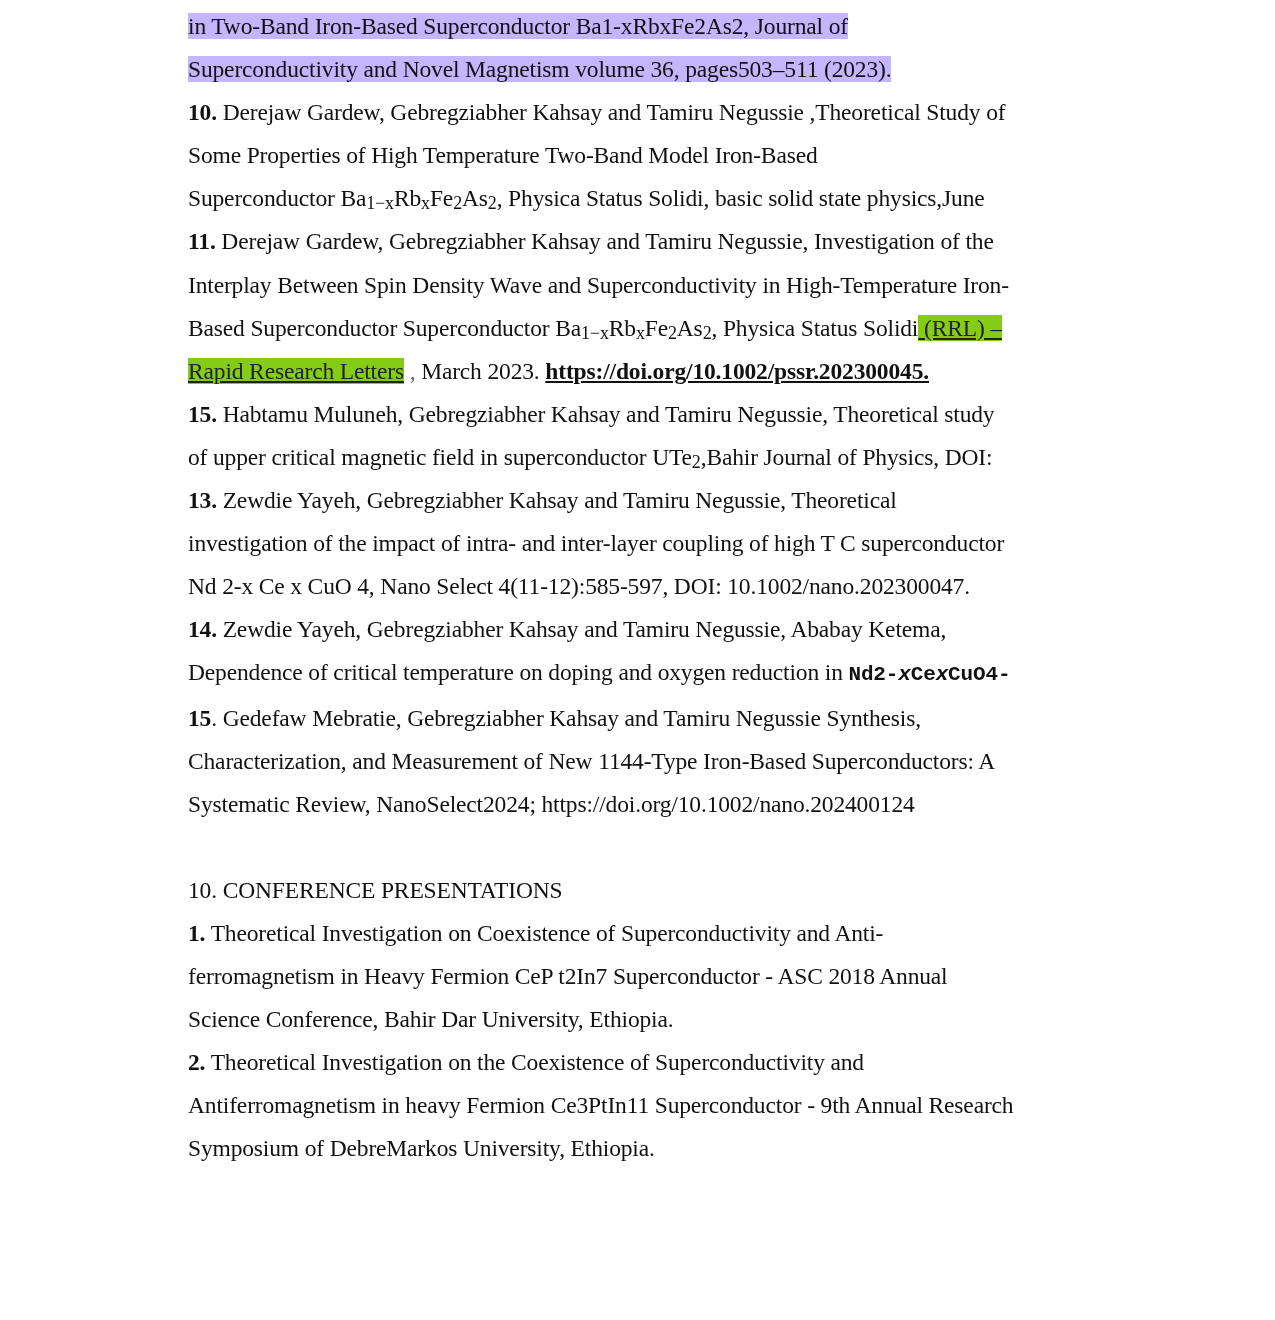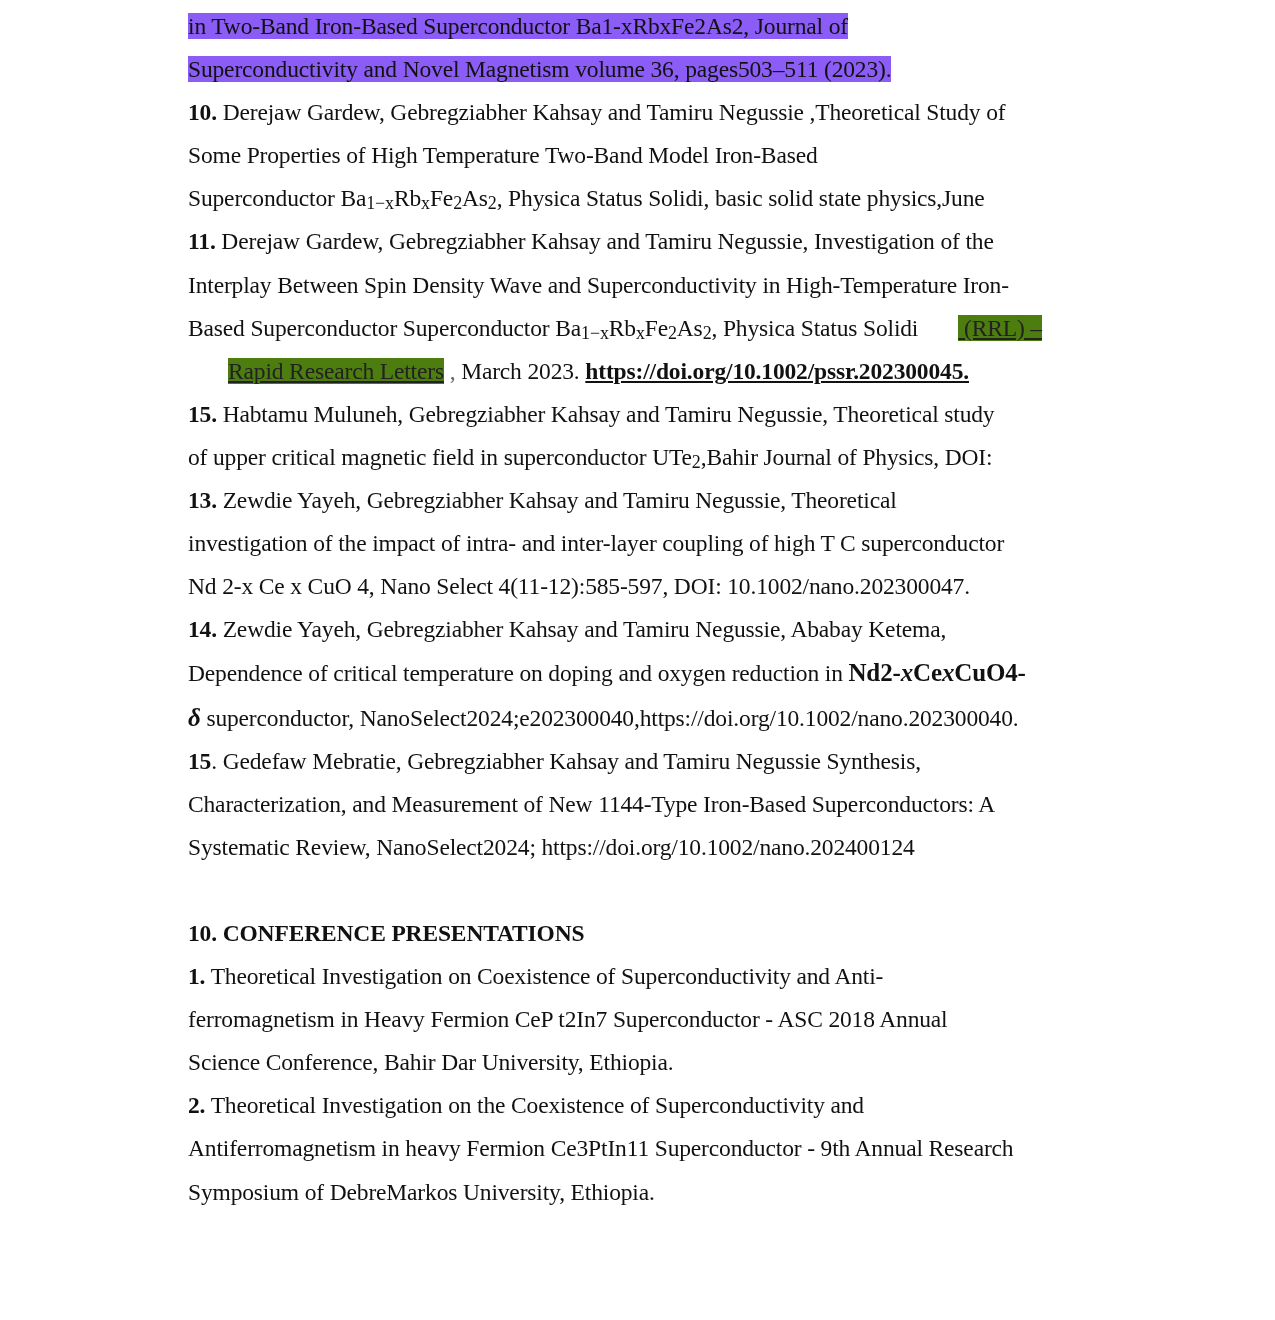--- a/index.html
+++ b/index.html
@@ -2,28 +2,28 @@
 <html><head>
   <meta charset="utf-8">
   <style>
     html, body { margin: 0; padding: 0; background: #ffffff; }
     body { width: 1275px; height: 1320px; position: relative; overflow: hidden;
            font-family: "Liberation Serif", "DejaVu Serif", serif; color: #111; }
     .page { position: absolute; left: 188px; top: 5px; width: 910px; }
     .line { font-size: 23.5px; line-height: 43.1px; white-space: nowrap; letter-spacing: -0.15px; }
     .num { font-weight: bold; }
     .link { font-weight: bold; text-decoration: underline; color: #111; cursor: pointer; }
-    .shade { background: #8b5cf6; }
-    .rrl { text-decoration: underline; background: #4d7c0f; color: #222; cursor: pointer; margin-left: 40px; }
+    .shade { background: #c4b5fd; }
+    .rrl { text-decoration: underline; background: #84cc16; color: #222; cursor: pointer; }
     .faint { color: #666; }
     sub { font-size: 18px; vertical-align: -3px; line-height: 0; }
-    .math { font-family: Liberation Serif, serif; font-weight: bold; font-size: 25px; }
+    .math { font-family: Liberation Mono, monospace; font-weight: bold; font-size: 21px; }
     .mathit { font-style: italic; }
     .gap { height: 43.1px; }
-    .heading { font-weight: bold; }
+    .heading { font-weight: normal; }
   </style>
 </head>
 <body>
 
 <div class="page">
 
   <div class="line">
     <span class="shade">in Two-Band Iron-Based Superconductor Ba1-xRbxFe2As2, Journal of</span>
   </div>
   <div class="line">
@@ -50,21 +50,20 @@
 
   <div>
     <div class="line"><span class="num">13.</span><span> Zewdie Yayeh, Gebregziabher Kahsay and Tamiru Negussie, Theoretical</span></div>
     <div class="line"><span>investigation of the impact of intra- and inter-layer coupling of high T C superconductor</span></div>
     <div class="line"><span>Nd 2-x Ce x CuO 4, Nano Select 4(11-12):585-597, DOI: 10.1002/nano.202300047.</span></div>
   </div>
 
   <div>
     <div class="line"><span class="num">14.</span><span> Zewdie Yayeh, Gebregziabher Kahsay and Tamiru Negussie, Ababay Ketema,</span></div>
     <div class="line"><span>Dependence of critical temperature on doping and oxygen reduction in </span><span class="math"><span>Nd2-</span><span class="mathit">x</span><span>Ce</span><span class="mathit">x</span><span>CuO4-</span></span></div>
-    <div class="line"><span class="math mathit">δ</span><span> superconductor, NanoSelect2024;e202300040,https://doi.org/10.1002/nano.202300040.</span></div>
   </div>
 
   <div>
     <div class="line"><span class="num">15</span><span>. Gedefaw Mebratie, Gebregziabher Kahsay and Tamiru Negussie Synthesis,</span></div>
     <div class="line"><span>Characterization, and Measurement of New 1144-Type Iron-Based Superconductors: A</span></div>
     <div class="line"><span>Systematic Review, NanoSelect2024; https://doi.org/10.1002/nano.202400124</span></div>
   </div>
 
   <div class="gap"></div>
 

